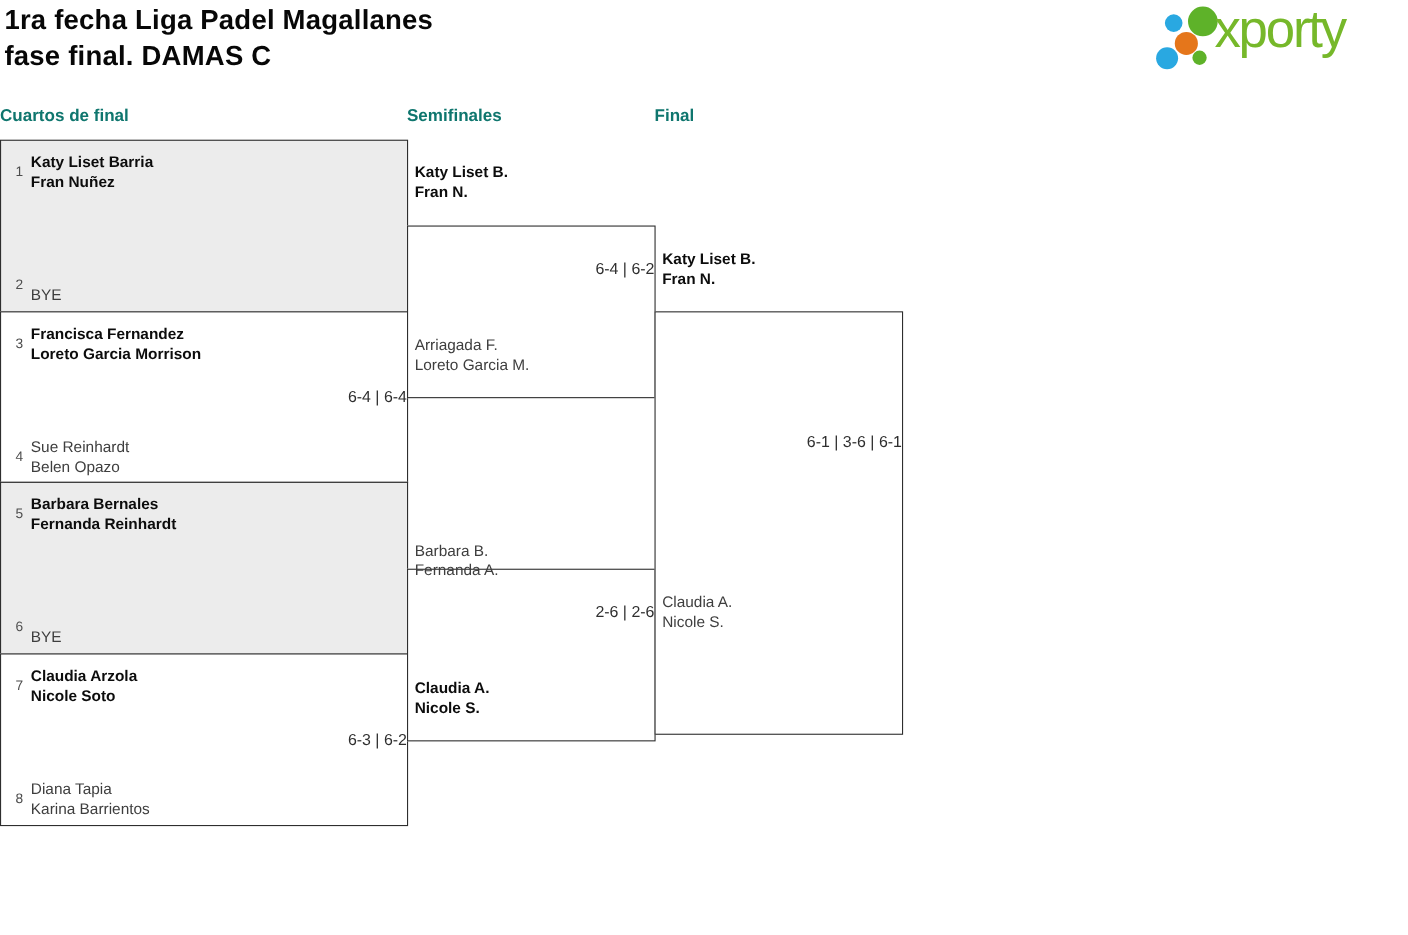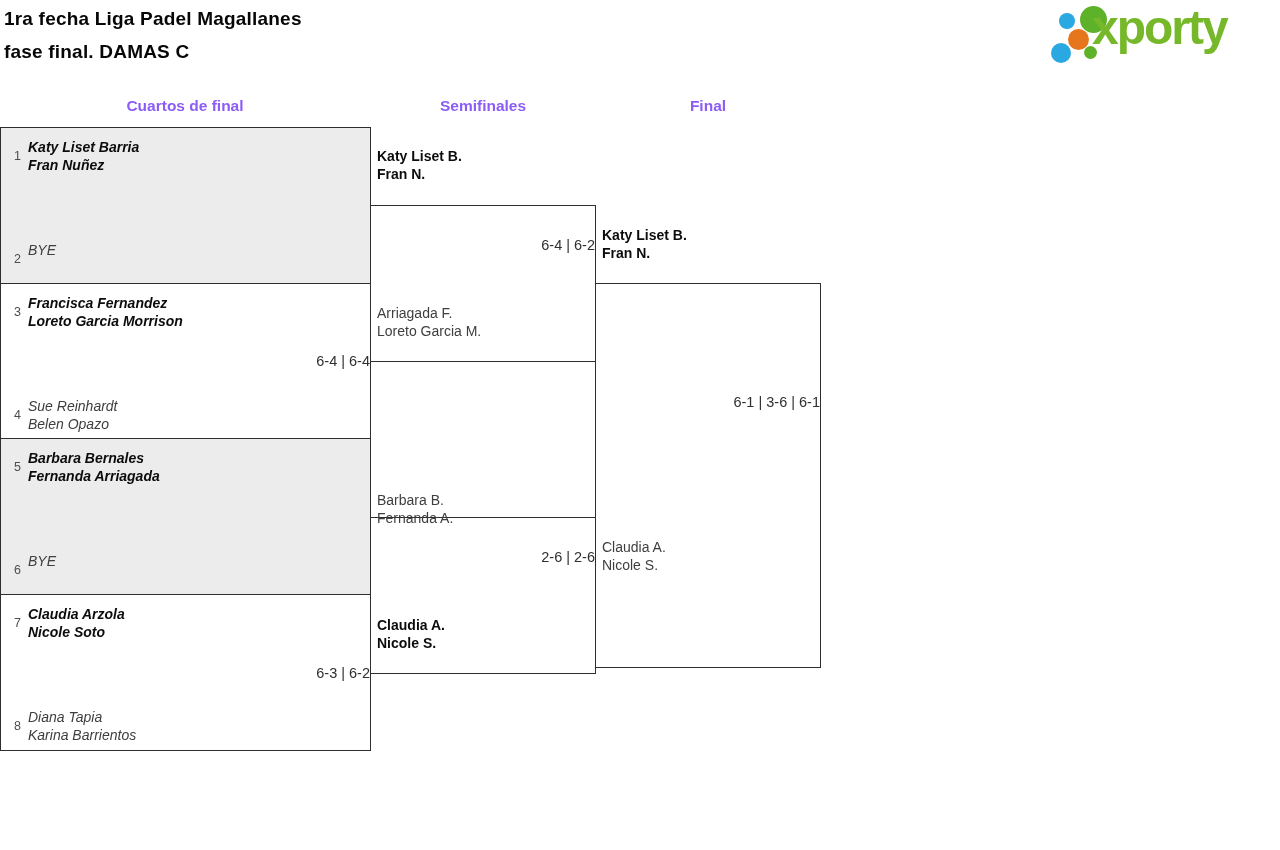--- a/index.html
+++ b/index.html
@@ -3,35 +3,35 @@
 <meta charset="utf-8">
 <style>
   * { margin:0; padding:0; box-sizing:border-box; }
   html,body { background:#fff; }
   #page {
     position:relative; width:1280px; height:850px; background:#ffffff;
     font-family:"Liberation Sans", sans-serif; color:#111; overflow:hidden;
   }
 
   
-  .page-title { position:absolute; left:4px; top:2px; font-size:19px; font-weight:700;
+  .page-title { position:absolute; left:4px; top:2px; font-size:25px; font-weight:700;
     line-height:33px; color:#070707; letter-spacing:0.2px; }
   .logo { position:absolute; left:1048px; top:2px; width:228px; height:68px; cursor:pointer; }
   .logo .dot { position:absolute; border-radius:50%; }
   .dot-green-lg  { left:32px; top:4px;  width:27px; height:27px; background:#5eb229; }
   .dot-blue-sm   { left:11px; top:11px; width:16px; height:16px; background:#29a8e1; }
   .dot-orange    { left:20px; top:27px; width:21px; height:21px; background:#e5761b; }
   .dot-blue-lg   { left:3px;  top:41px; width:20px; height:20px; background:#29a8e1; }
   .dot-green-sm  { left:36px; top:44px; width:13px; height:13px; background:#5eb229; }
-  .logo-text { position:absolute; left:44px; top:-2px; font-size:48px; font-weight:700;
+  .logo-text { position:absolute; left:56px; top:-2px; font-size:48px; font-weight:400;
     color:#76b82a; letter-spacing:-2px; }
 
   
-  .col-header { position:absolute; top:97px; text-align:center; font-size:15.5px;
-    font-weight:700; color:#8b5cf6; }
+  .col-header { position:absolute; top:97px; font-size:15.5px;
+    font-weight:700; color:#0f766e; }
   .col-h-1 { left:0;     width:370px; }
   .col-h-2 { left:370px; width:226px; }
   .col-h-3 { left:595px; width:226px; }
 
   
   .box { position:absolute; border:1px solid #2e2e2e; background:#fff; }
   .box.shaded { background:#ececec; }
   .qf { left:0; width:371px; }
   .qf-1 { top:127px; height:157px; }
   .qf-2 { top:283px; height:156px; }
@@ -40,21 +40,21 @@
   .sf { left:370px; width:226px; height:157px; }
   .sf-1 { top:205px; }
   .sf-2 { top:517px; }
   .fin { left:595px; top:283px; width:226px; height:385px; }
 
   
   .team-row { position:absolute; left:6px; right:6px; display:flex; align-items:center; }
   .team-row.pos-top { top:10px; }
   .team-row.pos-bottom { top:113px; }
   .seed { flex:none; width:21px; text-align:center; font-size:12.5px; color:#4d4d4d; }
-  .names { display:flex; flex-direction:column; justify-content:space-between; min-height:36px;font-style:italic; }
+  .names { display:flex; flex-direction:column; justify-content:flex-end; min-height:36px; }
   .names span { font-size:14px; line-height:18px; color:#3e3e3e; white-space:nowrap; }
   .names span:empty { display:none; }
   .winner .names span { font-weight:700; color:#0c0c0c; }
 
   
   .score { position:absolute; left:0; right:0; text-align:right; font-size:14.5px;
     color:#2f2f2f; white-space:nowrap; }
   .score:empty { display:none; }
   .qf .score { top:50%; transform:translateY(-50%); }
   .sf .score { top:31px; }
@@ -128,21 +128,21 @@
         <span>Belen Opazo</span>
       </span>
     </div>
   </div>
 
   <div class="box qf qf-3 shaded">
     <div class="team-row pos-top winner">
       <span class="seed">5</span>
       <span class="names">
         <span>Barbara Bernales</span>
-        <span>Fernanda Arriagada</span>
+        <span>Fernanda Reinhardt</span>
       </span>
     </div>
 
     <div class="team-row pos-bottom">
       <span class="seed">6</span>
       <span class="names">
         <span>BYE</span>
 
       </span>
     </div>

